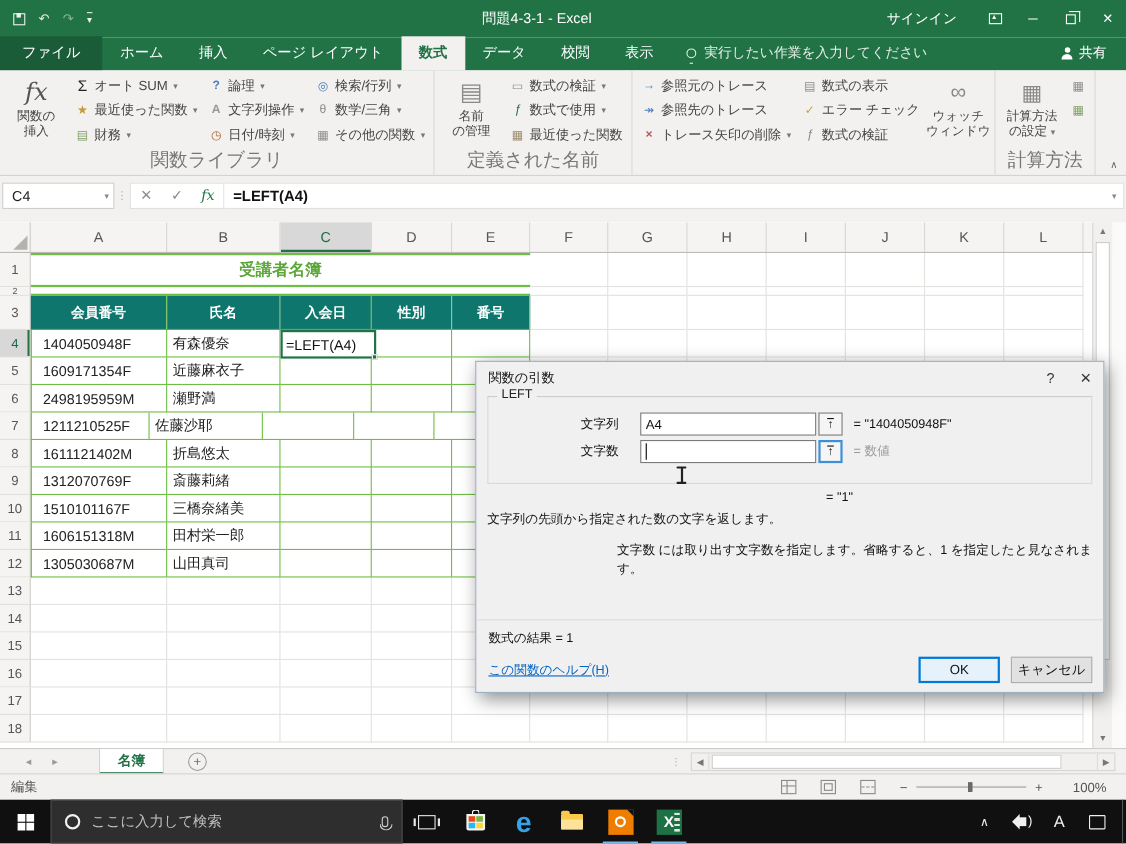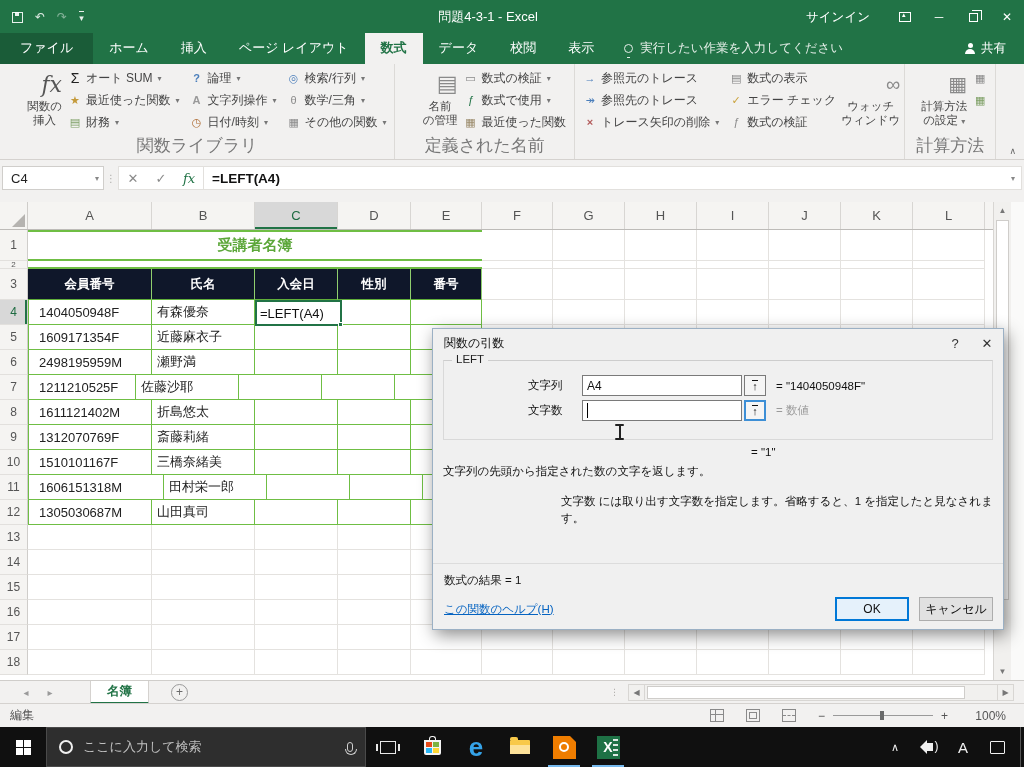--- a/index.html
+++ b/index.html
@@ -38,21 +38,21 @@
   .person::after { content:""; position:absolute; left:0; top:6px; width:10px; height:5px; border-radius:5px 5px 0 0; background:#fff; }
 
   
   .ribbon { position:absolute; left:0; top:64px; width:1024px; height:96px; background:#f2f1f0; border-bottom:1px solid #d5d2cf; display:flex; }
   .rgroup { display:flex; flex-direction:column; border-right:1px solid #dcdad7; padding:3px 4px 0 4px; }
   .rgbody { display:flex; flex:1; align-items:flex-start; gap:2px; }
   .rcol { display:flex; flex-direction:column; justify-content:flex-end; }
   .rsmall { display:flex; align-items:center; gap:4px; height:22px; padding:0 4px; white-space:nowrap; color:#444; font-size:12px; }
   .ico { width:14px; height:14px; display:inline-flex; align-items:center; justify-content:center; font-size:11px; }
   .dd { font-size:8px; color:#777; margin-left:1px; }
-  .rbig { display:flex; flex-direction:column; align-items:flex-end; width:58px; padding-top:2px; color:#444; font-size:11.5px; text-align:center; }
+  .rbig { display:flex; flex-direction:column; align-items:center; width:58px; padding-top:2px; color:#444; font-size:11.5px; text-align:center; }
   .rbig .bigico { height:30px; display:flex; align-items:center; justify-content:center; }
   .rbiglbl div { line-height:14px; white-space:nowrap; }
   .rglabel { text-align:center; font-size:17px; color:#777; padding:1px 2px 2px 2px; }
   .rib-collapse { position:absolute; right:8px; bottom:3px; font-size:9px; color:#666; }
 
   .ri-sum::before { content:"Σ"; font-size:14px; color:#222; }
   .ri-recent::before { content:"★"; color:#c49a3a; }
   .ri-fin::before { content:"▤"; color:#7c9e63; }
   .ri-logic::before { content:"?"; font-weight:bold; color:#4a7ebb; }
   .ri-text::before { content:"A"; color:#999; font-weight:bold; }
@@ -93,21 +93,21 @@
   .gcorner { width:28px; border-right:1px solid #cfcdca; position:relative; }
   .gcorner::after { content:""; position:absolute; right:2px; bottom:2px; border-left:13px solid transparent; border-bottom:13px solid #b5b3b0; }
   .gcol { display:flex; align-items:center; justify-content:center; font-size:13px; color:#555; border-right:1px solid #d8d6d3; }
   .gcol.act { background:#d8d8d8; box-shadow:inset 0 -2px 0 #217346; color:#1d6b41; }
   .grow { display:flex; }
   .rhdr { width:28px; display:flex; align-items:center; justify-content:center; font-size:12px; color:#555; border-right:1px solid #cfcdca; border-bottom:1px solid #e2e0dd; background:#f5f4f2; overflow:hidden; }
   .rhdr.act { background:#d8d8d8; box-shadow:inset -2px 0 0 #217346; color:#1d6b41; }
   .gcell { border-right:1px solid #e4e2df; border-bottom:1px solid #e4e2df; overflow:hidden; white-space:nowrap; }
   .titlecell { display:flex; align-items:center; justify-content:center; font-size:15px; font-weight:bold; color:#5ca73a; border-top:2px solid #6fbe44; border-bottom:2px solid #6fbe44; border-right:none; }
   .spacercell { border-bottom:2px solid #6fbe44; border-right:none; }
-  .hcell { background:#0f172a; color:#fff; font-weight:bold; font-size:12.5px; display:flex; align-items:center; justify-content:center; border-right:1px solid #8fce6e; border-bottom:1px solid #5fae3a; }
+  .hcell { background:#0f766e; color:#fff; font-weight:bold; font-size:12.5px; display:flex; align-items:center; justify-content:center; border-right:1px solid #8fce6e; border-bottom:1px solid #5fae3a; }
   .tcell { border-right:1px solid #6fbe44; border-bottom:1px solid #6fbe44; font-size:13px; color:#222; display:flex; align-items:center; }
   .tcell.cA { padding-left:10px; }
   .tcell.cB { padding-left:5px; }
   .tcell.first { border-left:1px solid #6fbe44; }
   .editcell { position:absolute; left:255px; top:98px; width:87px; height:26px; background:#fff; border:2px solid #217346; font-size:13px; color:#111; display:flex; align-items:center; padding-left:3px; z-index:3; }
   .fillhandle { position:absolute; right:-3px; bottom:-3px; width:5px; height:5px; background:#217346; border:1px solid #fff; }
   .vscroll { position:absolute; right:13px; top:0; width:18px; height:478px; background:#f1f0ee; border-left:1px solid #d8d6d3; }
   .vs-btn { height:17px; display:flex; align-items:center; justify-content:center; font-size:8px; color:#777; }
   .vs-btn.down { position:absolute; bottom:0; width:100%; }
   .vs-thumb { position:absolute; top:18px; left:2px; width:13px; height:380px; background:#fff; border:1px solid #cfcdca; }
@@ -597,21 +597,21 @@
         <div class="gcell" style="width: 71px;"></div>
         <div class="gcell" style="width: 72px;"></div>
         <div class="gcell" style="width: 72px;"></div>
         <div class="gcell" style="width: 72px;"></div>
         <div class="gcell" style="width: 72px;"></div>
         <div class="gcell" style="width: 72px;"></div>
         <div class="gcell" style="width: 72px;"></div>
       </div>
       <div class="grow" style="height: 25px;">
         <div class="rhdr">11</div>
-        <div class="gcell tcell cA first" style="width: 136px;">1606151318M</div>
+        <div class="gcell tcell cA first" style="width: 124px;">1606151318M</div>
         <div class="gcell tcell cB" style="width: 103px;">田村栄一郎</div>
         <div class="gcell tcell cC" style="width: 83px;"></div>
         <div class="gcell tcell cD" style="width: 73px;"></div>
         <div class="gcell tcell cE" style="width: 71px;"></div>
         <div class="gcell" style="width: 71px;"></div>
         <div class="gcell" style="width: 72px;"></div>
         <div class="gcell" style="width: 72px;"></div>
         <div class="gcell" style="width: 72px;"></div>
         <div class="gcell" style="width: 72px;"></div>
         <div class="gcell" style="width: 72px;"></div>

